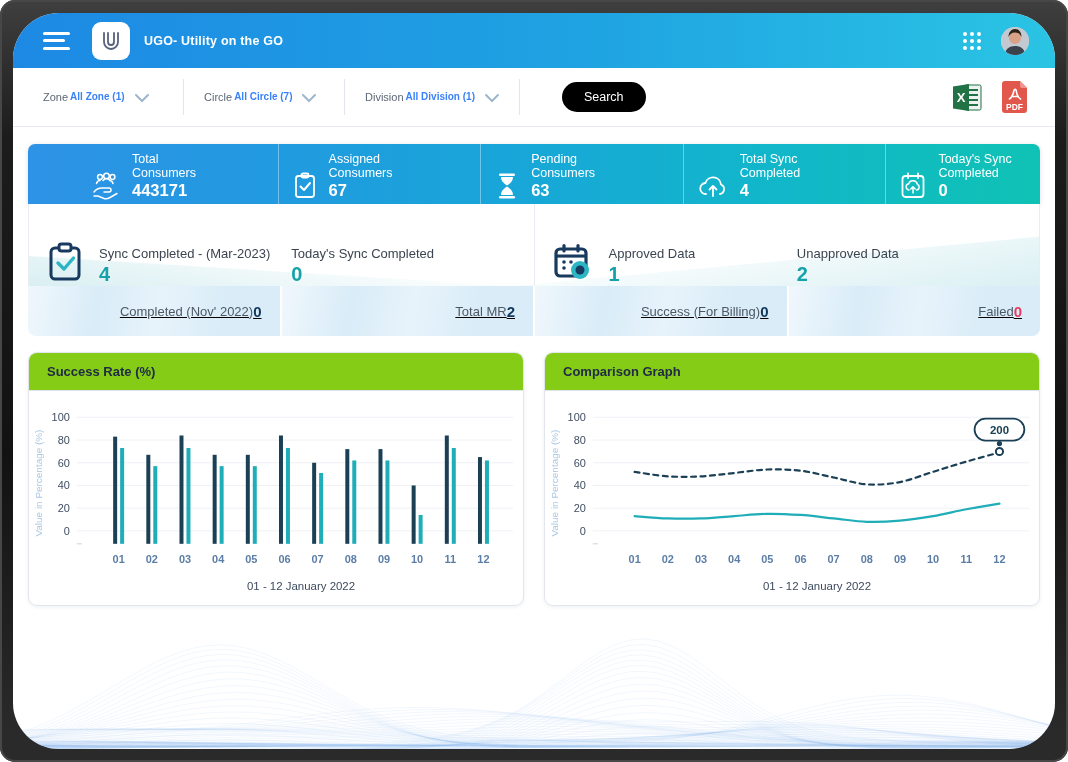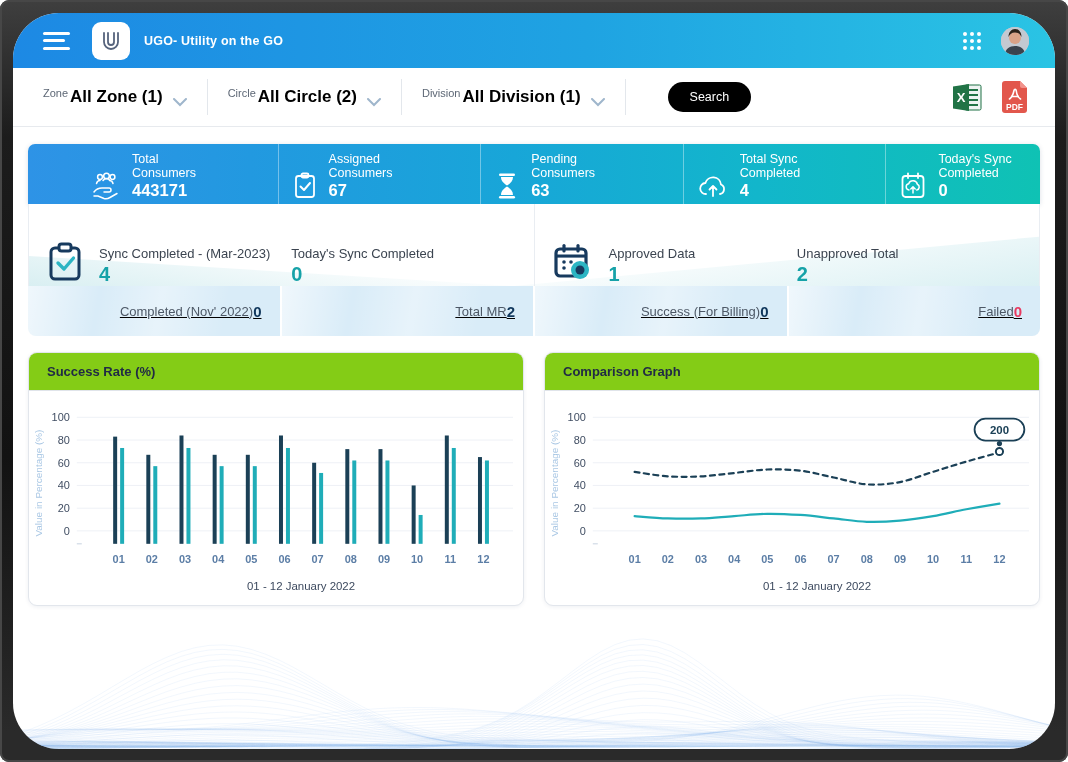--- a/index.html
+++ b/index.html
@@ -1,41 +1,41 @@
 <!DOCTYPE html>
 <html><head>
 <meta charset="utf-8">
 <style>
   * { margin:0; padding:0; box-sizing:border-box; }
   html,body { background:#ffffff; font-family:"Liberation Sans", sans-serif; }
   .stage { width:1068px; height:762px; position:relative; }
 
   
-  .device { position:absolute; inset:0; border-radius:9px;
+  .device { position:absolute; inset:0; border-radius:15px;
     background:linear-gradient(180deg,#3f3f3f 0%,#1c1c1c 18%,#121212 60%,#2a2a2a 96%);
     box-shadow:inset 0 0 0 2px #474747; }
   .screen { position:absolute; inset:13px; border-radius:46px; background:#ffffff; overflow:hidden; }
 
   
   .appbar { height:55px; display:flex; align-items:center; padding:0 26px 0 30px;
     background:linear-gradient(90deg,#1d89e4 0%,#1fa3e2 55%,#2ac4e4 100%); position:relative; z-index:3; }
   .hamburger { width:27px; height:18px; display:flex; flex-direction:column; justify-content:space-between; cursor:pointer; margin-right:22px; }
   .hamburger span { display:block; height:3px; border-radius:2px; background:#fff; }
   .hamburger span:nth-child(2){ width:80%; }
   .applogo { width:38px; height:38px; border-radius:9px; background:#fff; display:flex; align-items:center; justify-content:center; margin-right:14px; }
   .apptitle { color:#fff; font-size:12.5px; font-weight:bold; letter-spacing:.2px; }
   .appbar-right { margin-left:auto; display:flex; align-items:center; gap:18px; }
   .avatar { width:28px; height:28px; border-radius:50%; overflow:hidden; background:#c7ccd3; }
 
   
   .filterbar { height:59px; background:#fff; border-bottom:1px solid #e7eaee; display:flex; align-items:center; padding:0 26px; position:relative; z-index:3; }
   .filter { display:flex; align-items:flex-end; gap:10px; padding:0 4px; min-width:128px; cursor:pointer; }
   .filter .ftext { display:flex; gap:2px; }
   .flabel { font-size:11px; color:#5d6775; }
-  .fvalue { font-size:17px; font-weight:bold; color:#000000; }
+  .fvalue { font-size:10px; font-weight:bold; color:#3b82f6; }
   .fsep { width:1px; height:36px; background:#e3e7ec; margin:0 16px; }
   .search-btn { margin-left:26px; background:#000000; color:#fff; border:none; border-radius:16px;
     padding:8px 22px; font-size:12.5px; font-family:inherit; cursor:pointer; }
   .export { margin-left:auto; display:flex; align-items:center; gap:16px; }
   .export .exbtn { cursor:pointer; display:flex; }
 
   
   .content { padding:17px 15px 0 15px; position:relative; z-index:2; }
 
   
@@ -140,21 +140,21 @@
             <span class="fvalue">All Zone (1)</span>
           </div>
           <svg width="14" height="9" viewBox="0 0 14 9">
               <path d="M1 1 l6 6 l6-6" fill="none" stroke="#9fb6cc" stroke-width="2" stroke-linecap="round"></path>
             </svg>
         </div>
         <div class="fsep"></div>
         <div class="filter">
           <div class="ftext">
             <span class="flabel">Circle</span>
-            <span class="fvalue">All Circle (2)</span>
+            <span class="fvalue">All Circle (7)</span>
           </div>
           <svg width="14" height="9" viewBox="0 0 14 9">
               <path d="M1 1 l6 6 l6-6" fill="none" stroke="#9fb6cc" stroke-width="2" stroke-linecap="round"></path>
             </svg>
         </div>
         <div class="fsep"></div>
         <div class="filter">
           <div class="ftext">
             <span class="flabel">Division</span>
             <span class="fvalue">All Division (1)</span>
@@ -301,21 +301,21 @@
                 <circle cx="11" cy="26" r="1.8" fill="#173a5e"></circle>
                 <circle cx="27" cy="28" r="9" fill="#2cb5c3"></circle>
                 <circle cx="27" cy="28" r="4.5" fill="#173a5e"></circle>
               </svg>
             </div>
             <div class="sum-item">
               <span class="sum-label">Approved Data</span>
               <span class="sum-value">1</span>
             </div>
             <div class="sum-item second">
-              <span class="sum-label">Unapproved Total</span>
+              <span class="sum-label">Unapproved Data</span>
               <span class="sum-value">2</span>
             </div>
           </div>
         </div>
 
         <div class="totals-row">
           <div class="total-cell">
             <span class="total-label">Completed (Nov' 2022)</span>
             <span class="total-value">0</span>
           </div>

